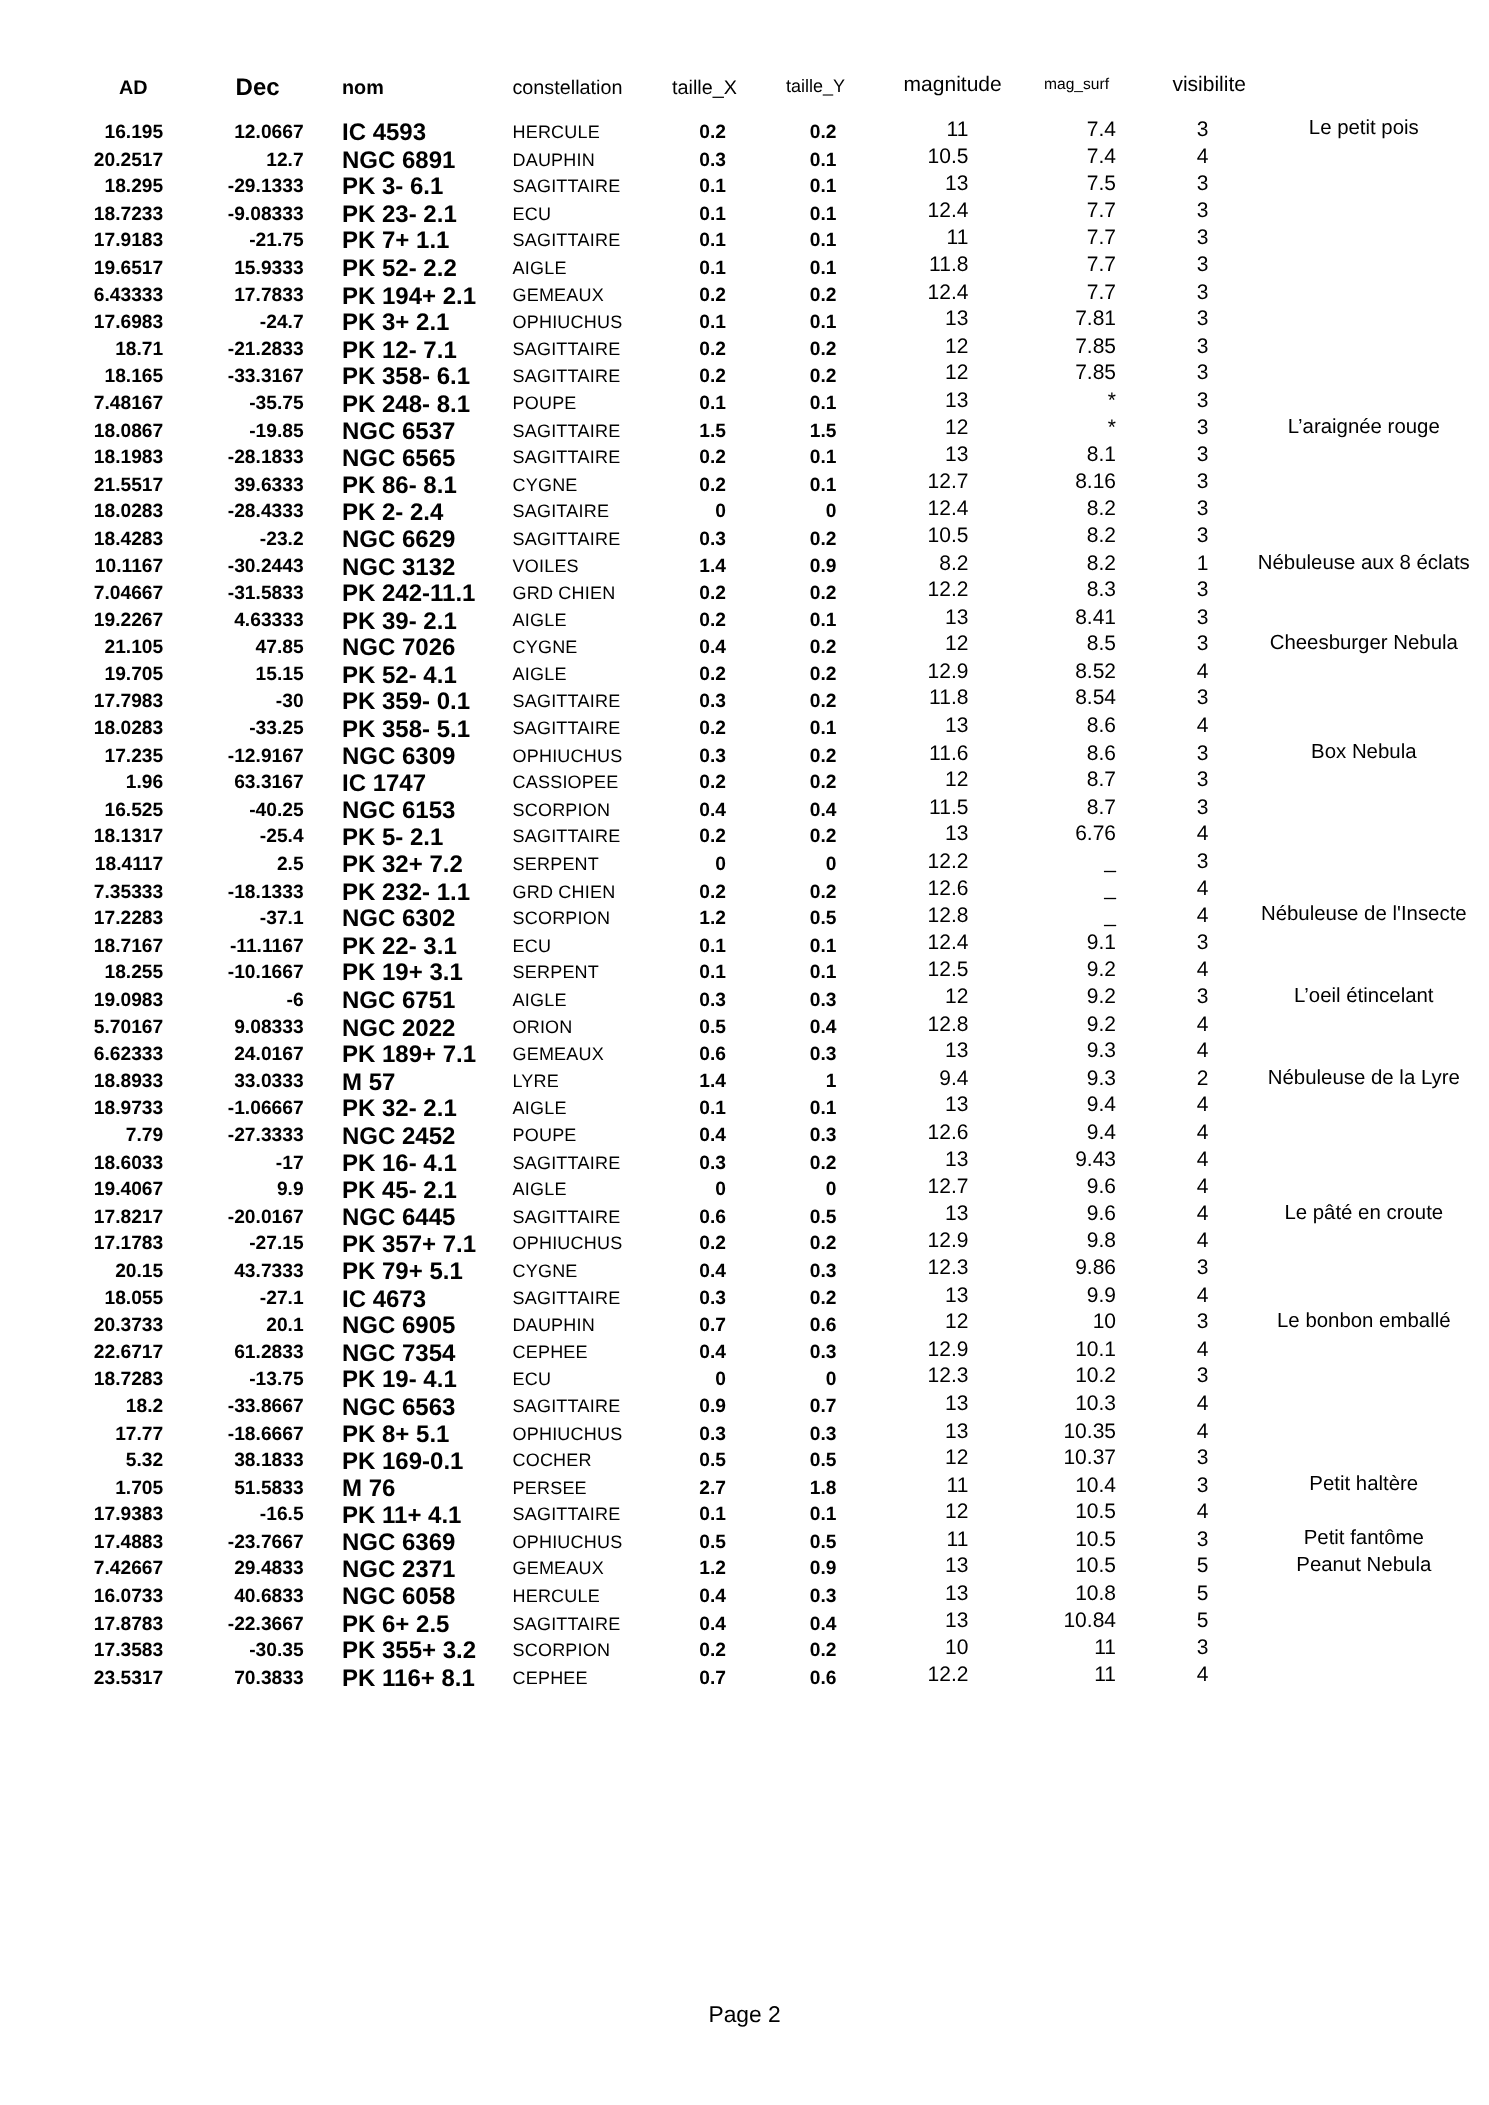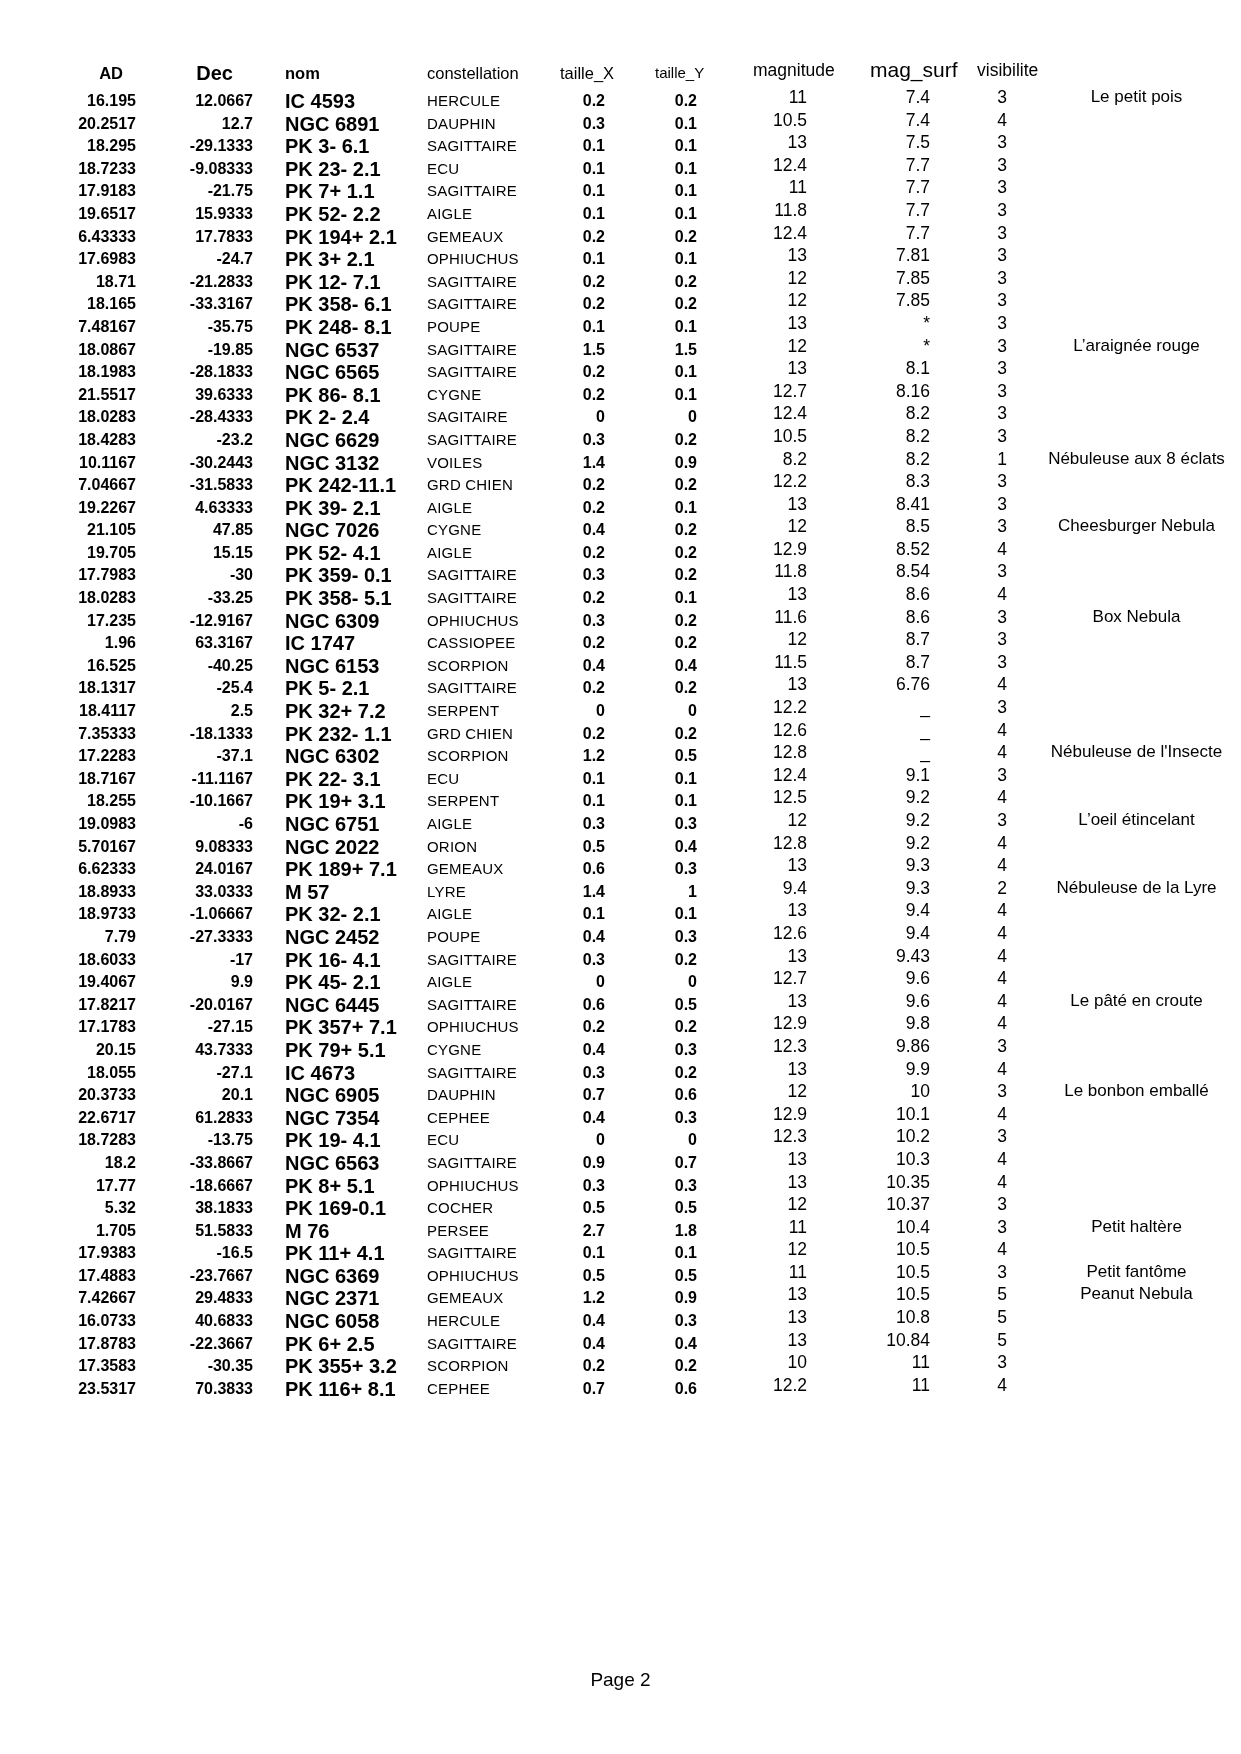--- a/index.html
+++ b/index.html
@@ -19,38 +19,38 @@
     left:0;
     width:1241px;
   }
   .row{
     display:grid;
     grid-template-columns:136px 117px 174px 133px 45px 92px 110px 123px 77px 1fr;
     height:22.6px;
     line-height:22.6px;
     white-space:nowrap;
   }
-  .row.header{height:30px;line-height:30px;margin-bottom:2px;}
+  .row.header{height:30px;line-height:30px;margin-bottom:12px;}
   .c{overflow:visible;}
   
   .c1,.c2{ text-align:right; font-weight:bold; font-size:16px; }
   .c3{ text-align:left; padding-left:32px; font-weight:bold; font-size:20px; }
   .c4{ text-align:left; font-size:15px; letter-spacing:0.2px; }
   .c5,.c6{ text-align:right; font-weight:bold; font-size:16px; }
   .c7,.c8,.c9{ text-align:right; font-size:17.5px; position:relative; top:-4px; }
   .c10{ text-align:center; padding-left:25px; font-size:17px; position:relative; top:-4px; }
   
   .h1{ text-align:right; padding-right:13px; font-weight:bold; font-size:16.5px; }
   .h2{ text-align:right; padding-right:20px; font-weight:bold; font-size:20px; }
   .h3{ text-align:left; padding-left:32px; font-weight:bold; font-size:16.5px; }
   .h4{ text-align:left; font-size:16.5px; }
   .h5{ text-align:left; font-size:16.5px; }
   .h6{ text-align:left; padding-left:50px; font-size:15px; }
   .h7{ text-align:center; padding-left:56px; font-size:17.5px; position:relative; top:-3px; }
-  .h8{ text-align:left; padding-left:63px; font-size:21px; position:relative; top:-3px; }
+  .h8{ text-align:left; padding-left:63px; font-size:13px; position:relative; top:-3px; }
   .h9{ text-align:left; padding-left:47px; font-size:17.5px; position:relative; top:-3px; }
   .pagefooter{
     position:absolute;
     top:1669px;
     left:0;
     width:100%;
     text-align:center;
     font-size:19px;
   }
 </style>

